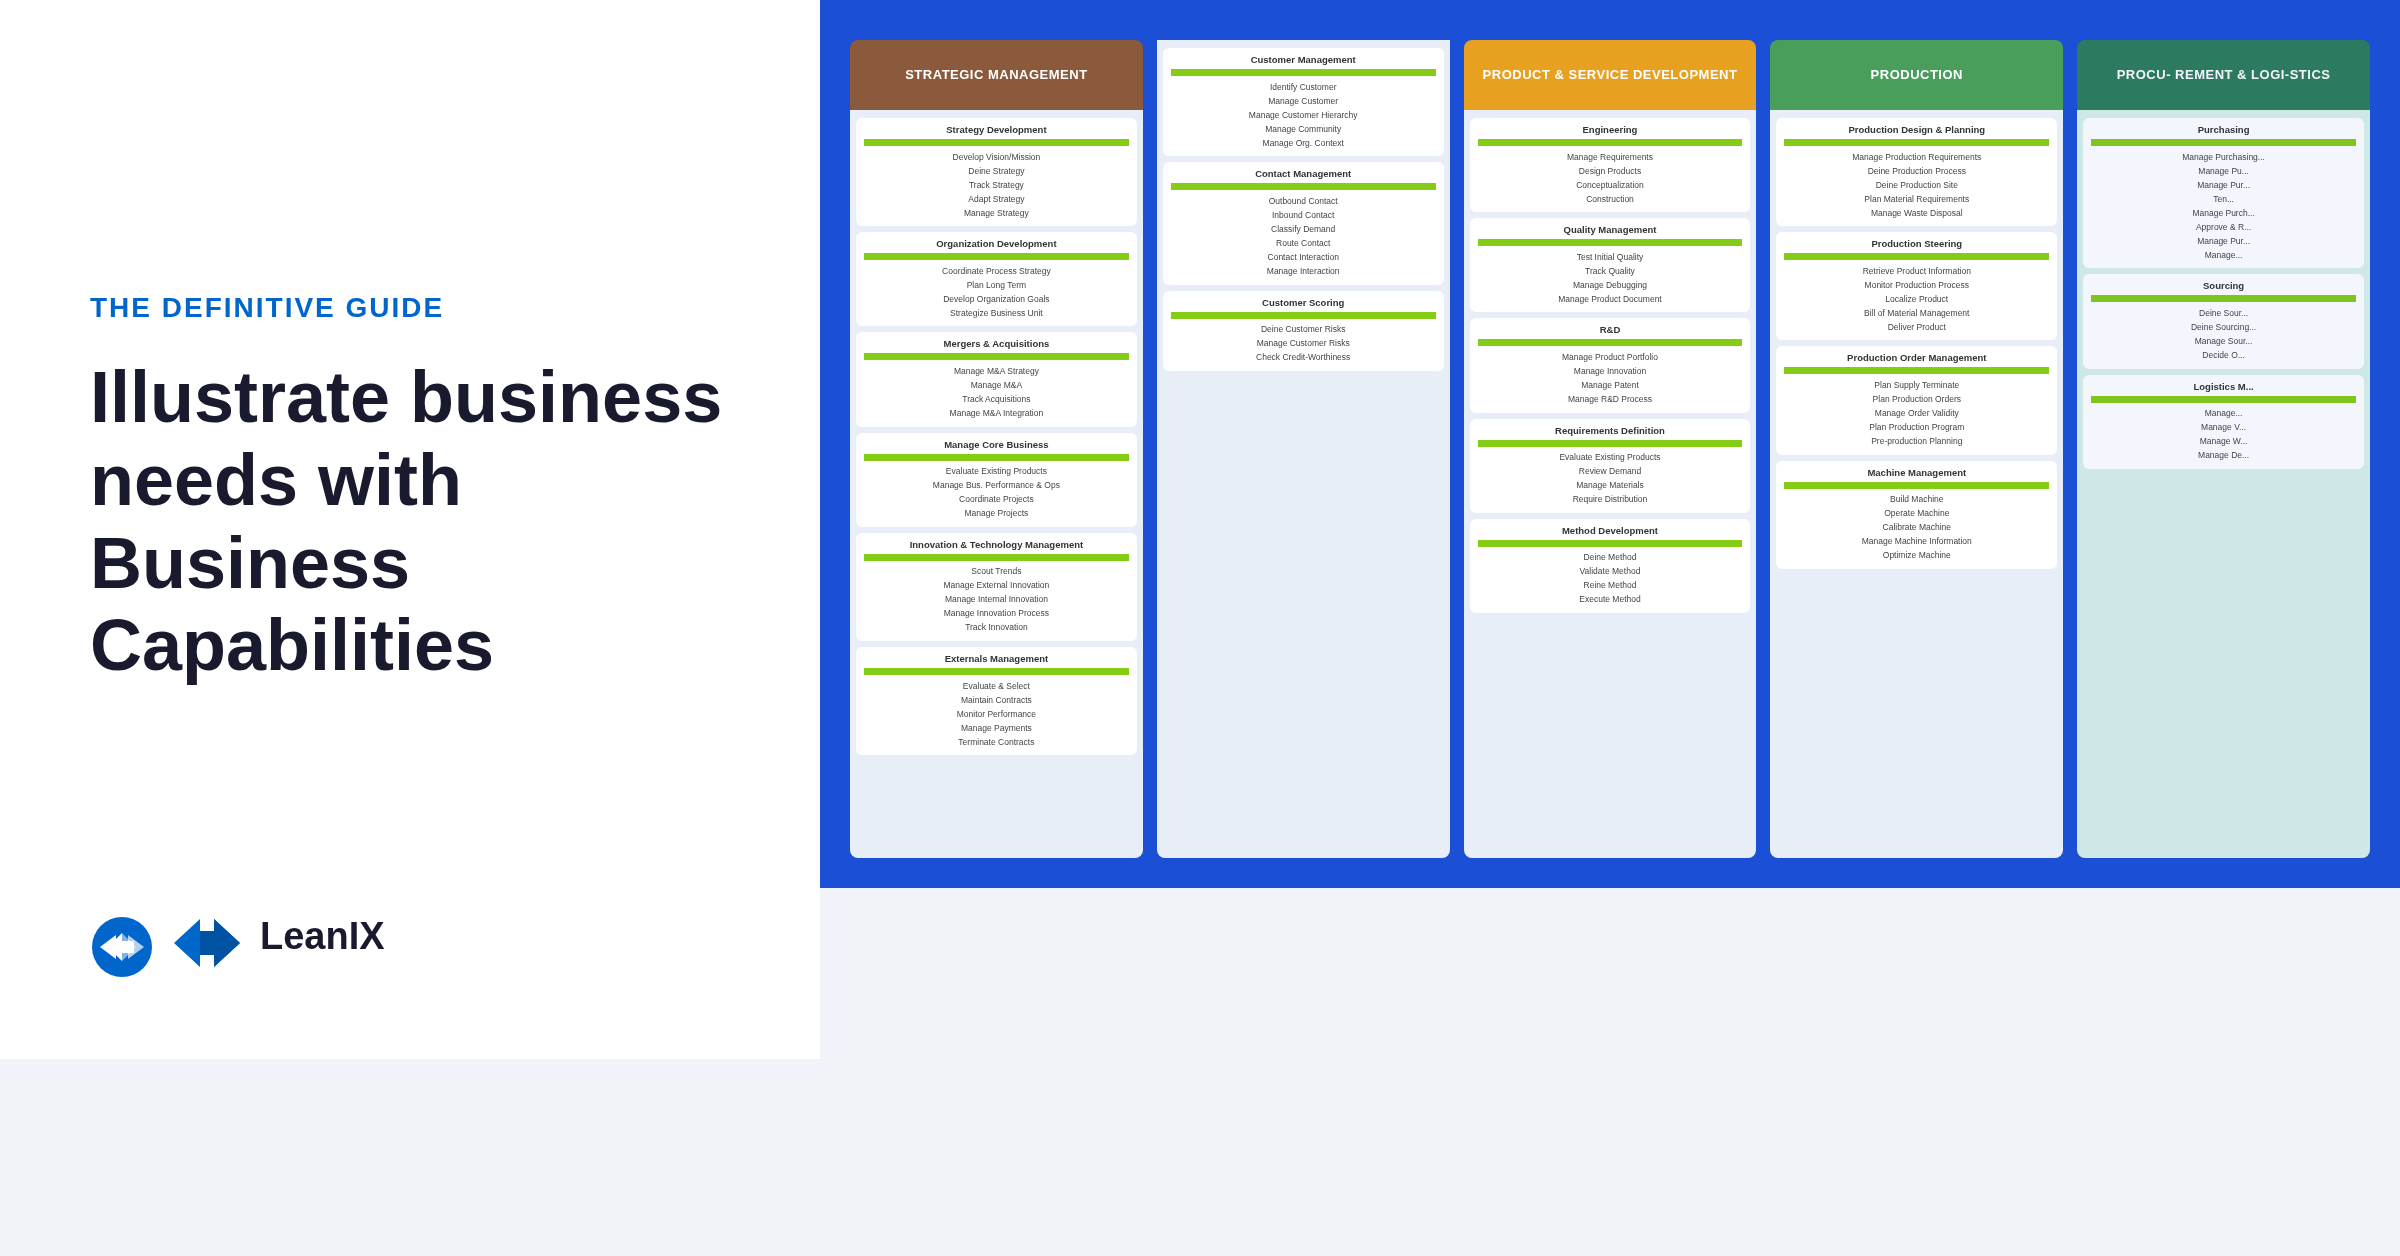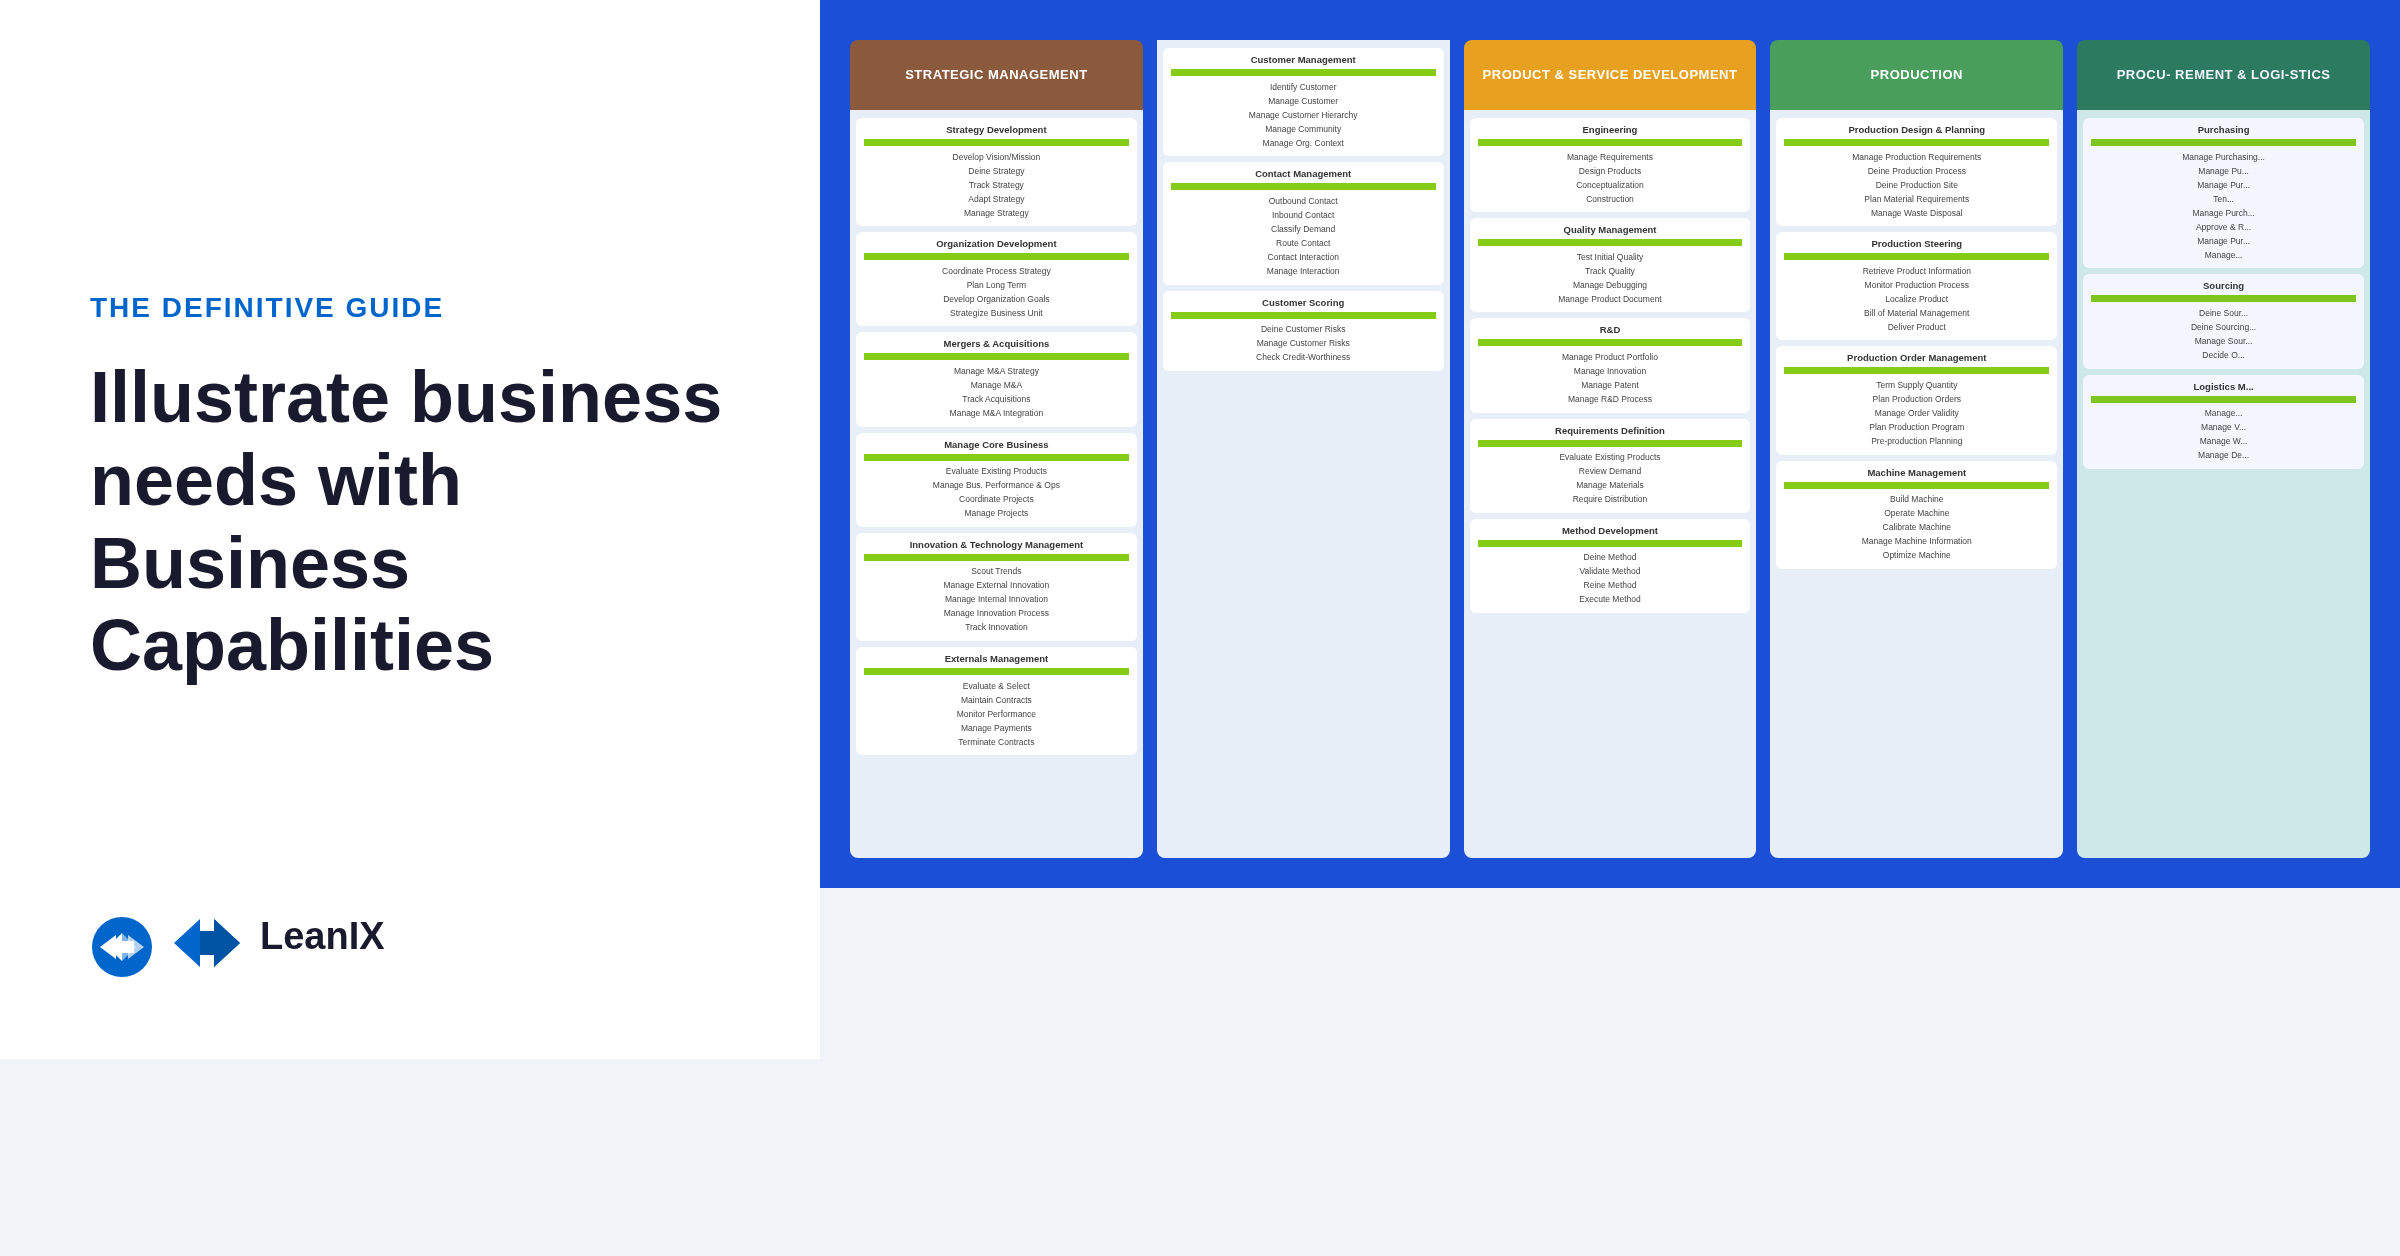--- a/index.html
+++ b/index.html
@@ -316,21 +316,21 @@
           <div class="capability-group">
             <div class="group-title">Production Steering</div>
             <div class="group-item">Retrieve Product Information</div>
             <div class="group-item">Monitor Production Process</div>
             <div class="group-item">Localize Product</div>
             <div class="group-item">Bill of Material Management</div>
             <div class="group-item">Deliver Product</div>
           </div>
           <div class="capability-group">
             <div class="group-title">Production Order Management</div>
-            <div class="group-item">Term Supply Quantity</div>
+            <div class="group-item">Plan Supply Terminate</div>
             <div class="group-item">Plan Production Orders</div>
             <div class="group-item">Manage Order Validity</div>
             <div class="group-item">Plan Production Program</div>
             <div class="group-item">Pre-production Planning</div>
           </div>
           <div class="capability-group">
             <div class="group-title">Machine Management</div>
             <div class="group-item">Build Machine</div>
             <div class="group-item">Operate Machine</div>
             <div class="group-item">Calibrate Machine</div>

